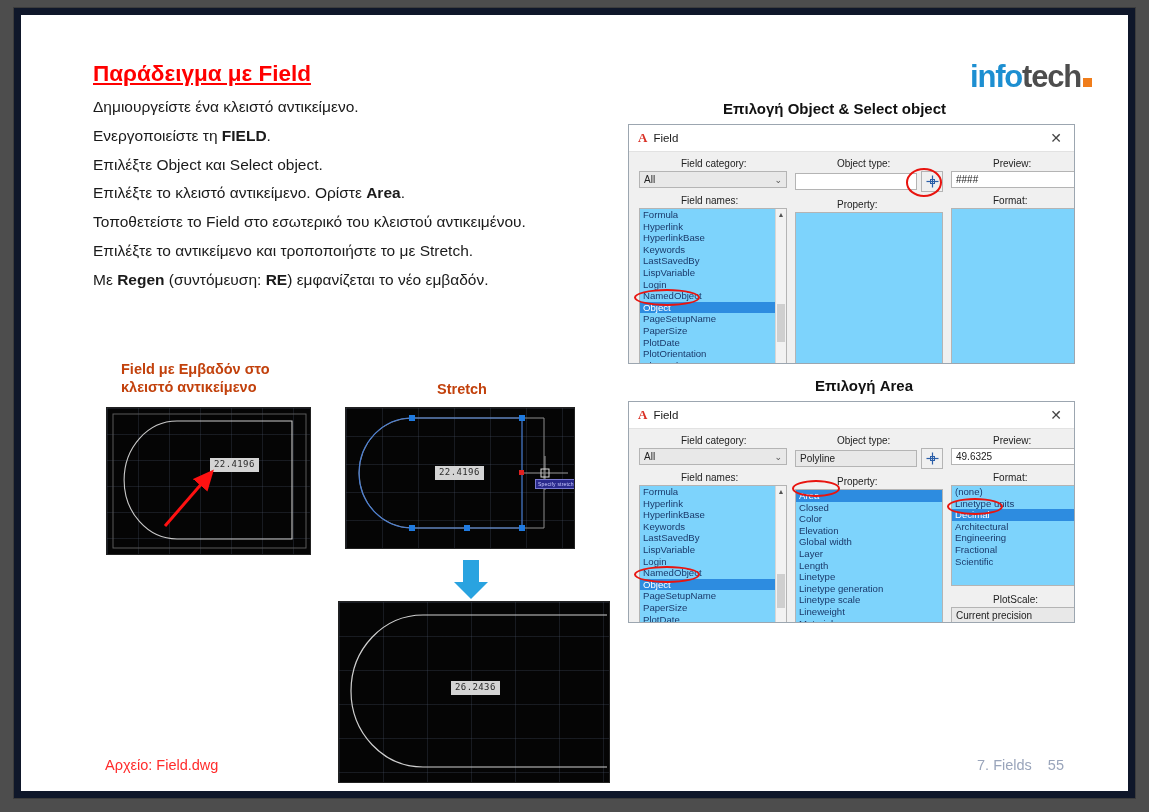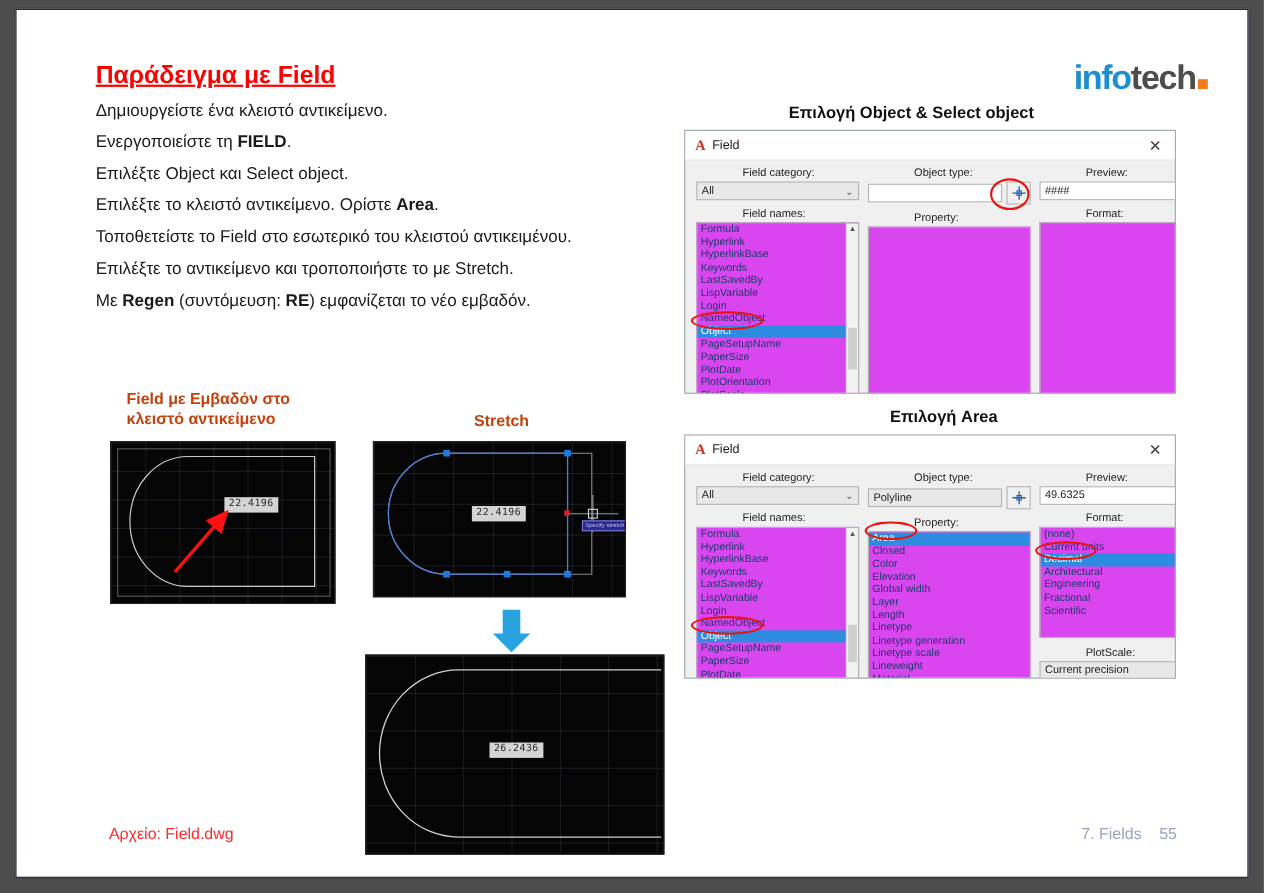--- a/index.html
+++ b/index.html
@@ -9,21 +9,21 @@
     background:#4d4d4d;
     font-family:"Liberation Sans", sans-serif;
     overflow:hidden;
   }
   
   #slide-frame {
     position:absolute;
     left:14px; top:8px;
     width:1121px; height:790px;
     background:#ffffff;
-    border:1px solid #0f172a;
+    border:7px solid #0f172a;
     box-shadow:0 0 0 1px #3c3c3c;
   }
   
   #title {
     position:absolute; left:72px; top:46px;
     font-size:22.5px; font-weight:bold; color:#ff0000;
     text-decoration:underline; letter-spacing:0px; white-space:nowrap;
   }
   #bullets { position:absolute; left:72px; top:82px; width:500px; }
   .bullet {
@@ -98,21 +98,21 @@
     height:17px; background:#e8e8e8; border:1px solid #b4b4b4;
     font-size:10px; color:#222; padding:1px 4px; position:relative;
     display:flex; align-items:center;
   }
   .combo.white { background:#ffffff; }
   .combo .chev {
     position:absolute; right:4px; top:50%; transform:translateY(-50%);
     font-size:9px; color:#555;
   }
   .listbox {
-    background:#d946ef; border:1px solid #b4b4b4; position:relative;
+    background:#7dd3fc; border:1px solid #b4b4b4; position:relative;
     overflow:hidden;
   }
   .listbox ul { list-style:none; margin:0; padding:0; }
   .listbox li {
     font-size:9.6px; color:#1b3a6b; padding:0 0 0 3px;
     line-height:11.6px; white-space:nowrap;
   }
   .listbox li.sel { background:#2d8ce0; color:#ffffff; }
   .sbar {
     position:absolute; right:0; top:0; bottom:0; width:11px;
@@ -375,21 +375,21 @@
         </div>
       </div>
 
       <div class="col" style="left:322px; top:6px; width:144px;">
         <span class="lbl">Preview:</span>
         <div class="inputbox">49.6325</div>
         <span class="lbl" style="margin-top:7px;">Format:</span>
         <div class="listbox" style="height:101px;">
           <ul id="d2-formats">
               <li>(none)</li>
-              <li>Current units</li>
+              <li>Linetype units</li>
               <li class="sel">Decimal</li>
               <li>Architectural</li>
               <li>Engineering</li>
               <li>Fractional</li>
               <li>Scientific</li>
             </ul>
         </div>
         <span class="lbl" style="margin-top:8px;">PlotScale:</span>
         <div class="combo">
           <span>Current precision</span>

